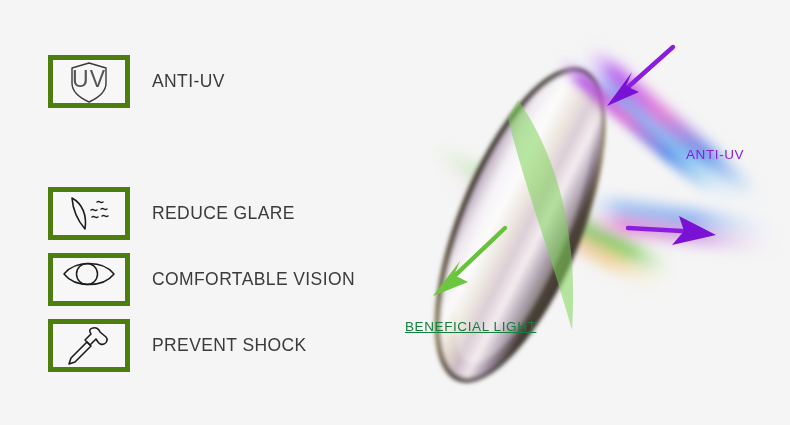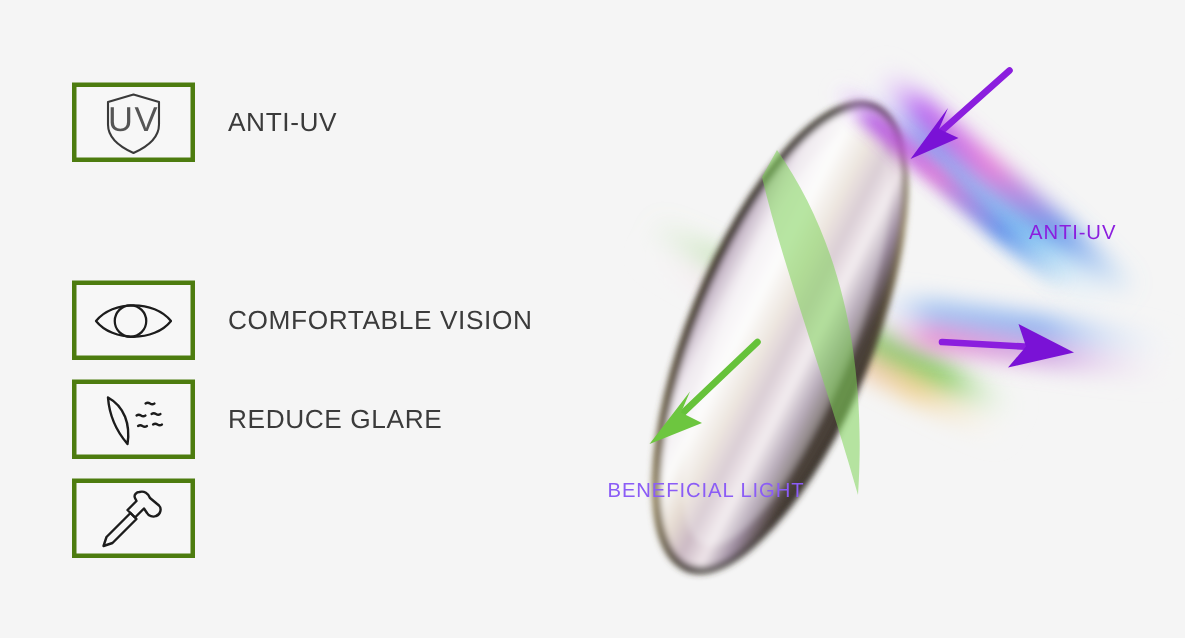--- a/index.html
+++ b/index.html
@@ -30,25 +30,24 @@
   }
   .feature-row {
     display: flex;
     align-items: center;
     height: 53px;
     margin-bottom: 13px;
   }
   .feature-icon-box {
     width: 82px;
     height: 53px;
-    border: 3px solid #4d7c0f;
+    border: 5px solid #4d7c0f;
     background: #f7f7f7;
     box-sizing: border-box;
     display: flex;
-    align-items: center;
     justify-content: center;
     flex: 0 0 auto;
   }
   .feature-icon-box svg { display: block; }
   .icon-text {
     font-family: "Liberation Sans", sans-serif;
     font-size: 23px;
     letter-spacing: 1px;
     fill: #555;
   }
@@ -78,74 +77,76 @@
     font-family: "Liberation Sans", sans-serif;
   }
   #label-anti-uv {
     left: 686px;
     top: 147px;
     color: #8b1ede;
   }
   #label-beneficial {
     left: 405px;
     top: 319px;
-    color: #8b5cf6;
+    color: #15803d;
+    text-decoration: underline;
   }
 </style>
 </head>
 <body>
 
 <div id="page">
 
   <div id="feature-list">
 
     <div class="feature-row">
       <div class="feature-icon-box">
         <svg width="46" height="44" viewBox="0 0 46 44">
           <path d="M23 3 L40 8 L40 23 C40 32 32 38 23 42 C14 38 6 32 6 23 L6 8 Z" fill="none" stroke="#3a3a3a" stroke-width="1.4" stroke-linejoin="round"></path>
           <text class="icon-text" x="23" y="27" text-anchor="middle">UV</text>
         </svg>
       </div>
       <div class="feature-label">ANTI-UV</div>
     </div>
 
     <div class="feature-row">
-    </div>
-
-    <div class="feature-row">
-      <div class="feature-icon-box">
-        <svg width="56" height="32" viewBox="0 0 56 32">
-          <path d="M3 16 C14 2 42 2 53 16 C42 30 14 30 3 16 Z" fill="none" stroke="#1c1c1c" stroke-width="1.5" stroke-linejoin="round"></path>
-          <circle cx="26" cy="16" r="10.5" fill="none" stroke="#1c1c1c" stroke-width="1.5"></circle>
-        </svg>
-      </div>
-      <div class="feature-label">COMFORTABLE VISION</div>
     </div>
 
     <div class="feature-row">
       <div class="feature-icon-box">
         <svg width="52" height="42" viewBox="0 0 52 42">
           <path d="M9 6 C20 12 24 24 22 37 C16 30 10 20 9 6 Z" fill="none" stroke="#1c1c1c" stroke-width="1.6" stroke-linejoin="round"></path>
           <path d="M28 18 C31 16 31 20 34 18" fill="none" stroke="#1c1c1c" stroke-width="1.5" stroke-linecap="round"></path>
           <path d="M29 25 C32 23 32 27 35 25" fill="none" stroke="#1c1c1c" stroke-width="1.5" stroke-linecap="round"></path>
           <path d="M34 10 C37 8 37 12 40 10" fill="none" stroke="#1c1c1c" stroke-width="1.5" stroke-linecap="round"></path>
           <path d="M38 17 C41 15 41 19 44 17" fill="none" stroke="#1c1c1c" stroke-width="1.5" stroke-linecap="round"></path>
           <path d="M39 24 C42 22 42 26 45 24" fill="none" stroke="#1c1c1c" stroke-width="1.5" stroke-linecap="round"></path>
         </svg>
       </div>
       <div class="feature-label">REDUCE GLARE</div>
     </div>
 
     <div class="feature-row">
       <div class="feature-icon-box">
+        <svg width="56" height="32" viewBox="0 0 56 32">
+          <path d="M3 16 C14 2 42 2 53 16 C42 30 14 30 3 16 Z" fill="none" stroke="#1c1c1c" stroke-width="1.5" stroke-linejoin="round"></path>
+          <circle cx="26" cy="16" r="10.5" fill="none" stroke="#1c1c1c" stroke-width="1.5"></circle>
+        </svg>
+      </div>
+      <div class="feature-label">COMFORTABLE VISION</div>
+    </div>
+
+    <div class="feature-row">
+      <div class="feature-icon-box">
         <svg width="52" height="44" viewBox="0 0 52 44">
           <path d="M30 4 C33 3 36 5 37 8 L43 13 C45 15 44 19 41 20 C39 21 36 20 35 18 L33 15 L27 21 L22 16 L28 10 L27 8 C26 6 28 4 30 4 Z" fill="none" stroke="#1c1c1c" stroke-width="1.6" stroke-linejoin="round"></path>
           <path d="M24 18 L8 34 L6 40 L12 38 L28 22 Z" fill="none" stroke="#1c1c1c" stroke-width="1.6" stroke-linejoin="round"></path>
         </svg>
       </div>
+      <div class="feature-label">PREVENT SHOCK</div>
     </div>
 
   </div>
 
   <div id="illustration">
     <svg width="390" height="425" viewBox="0 0 390 425">
       <defs>
 
         <filter id="softBlur" x="-40%" y="-40%" width="180%" height="180%">
           <feGaussianBlur stdDeviation="7"></feGaussianBlur>

